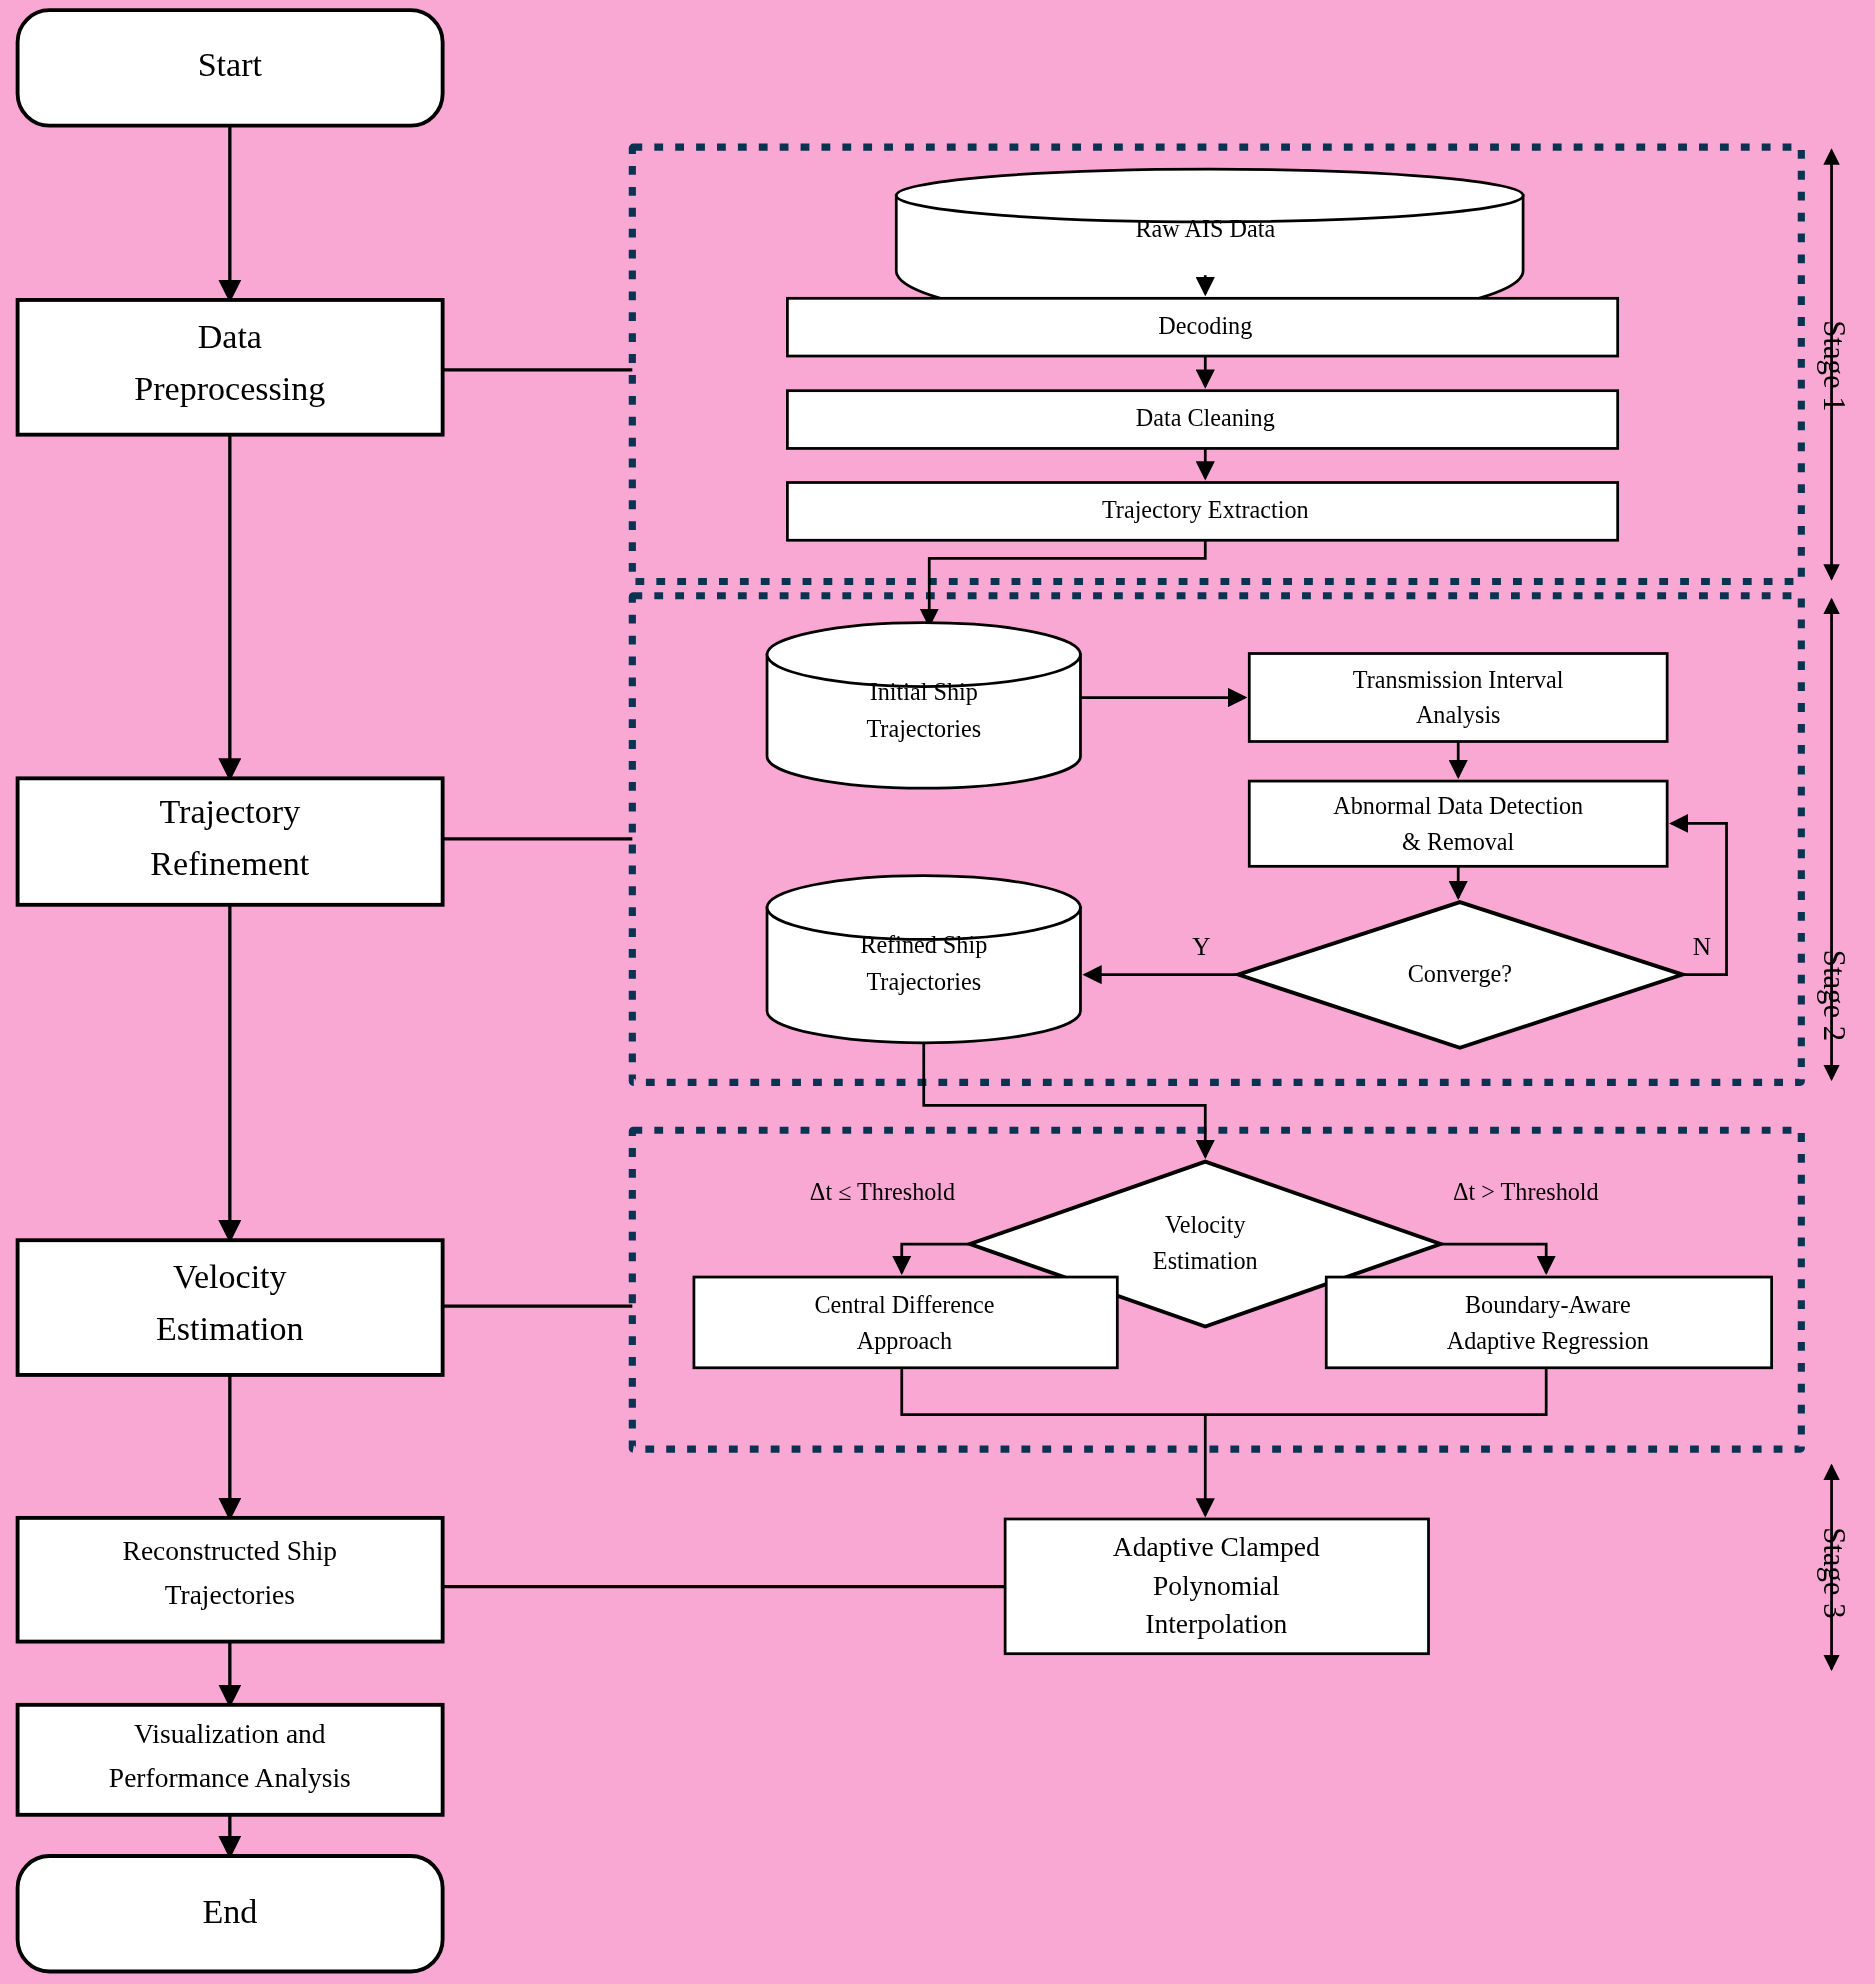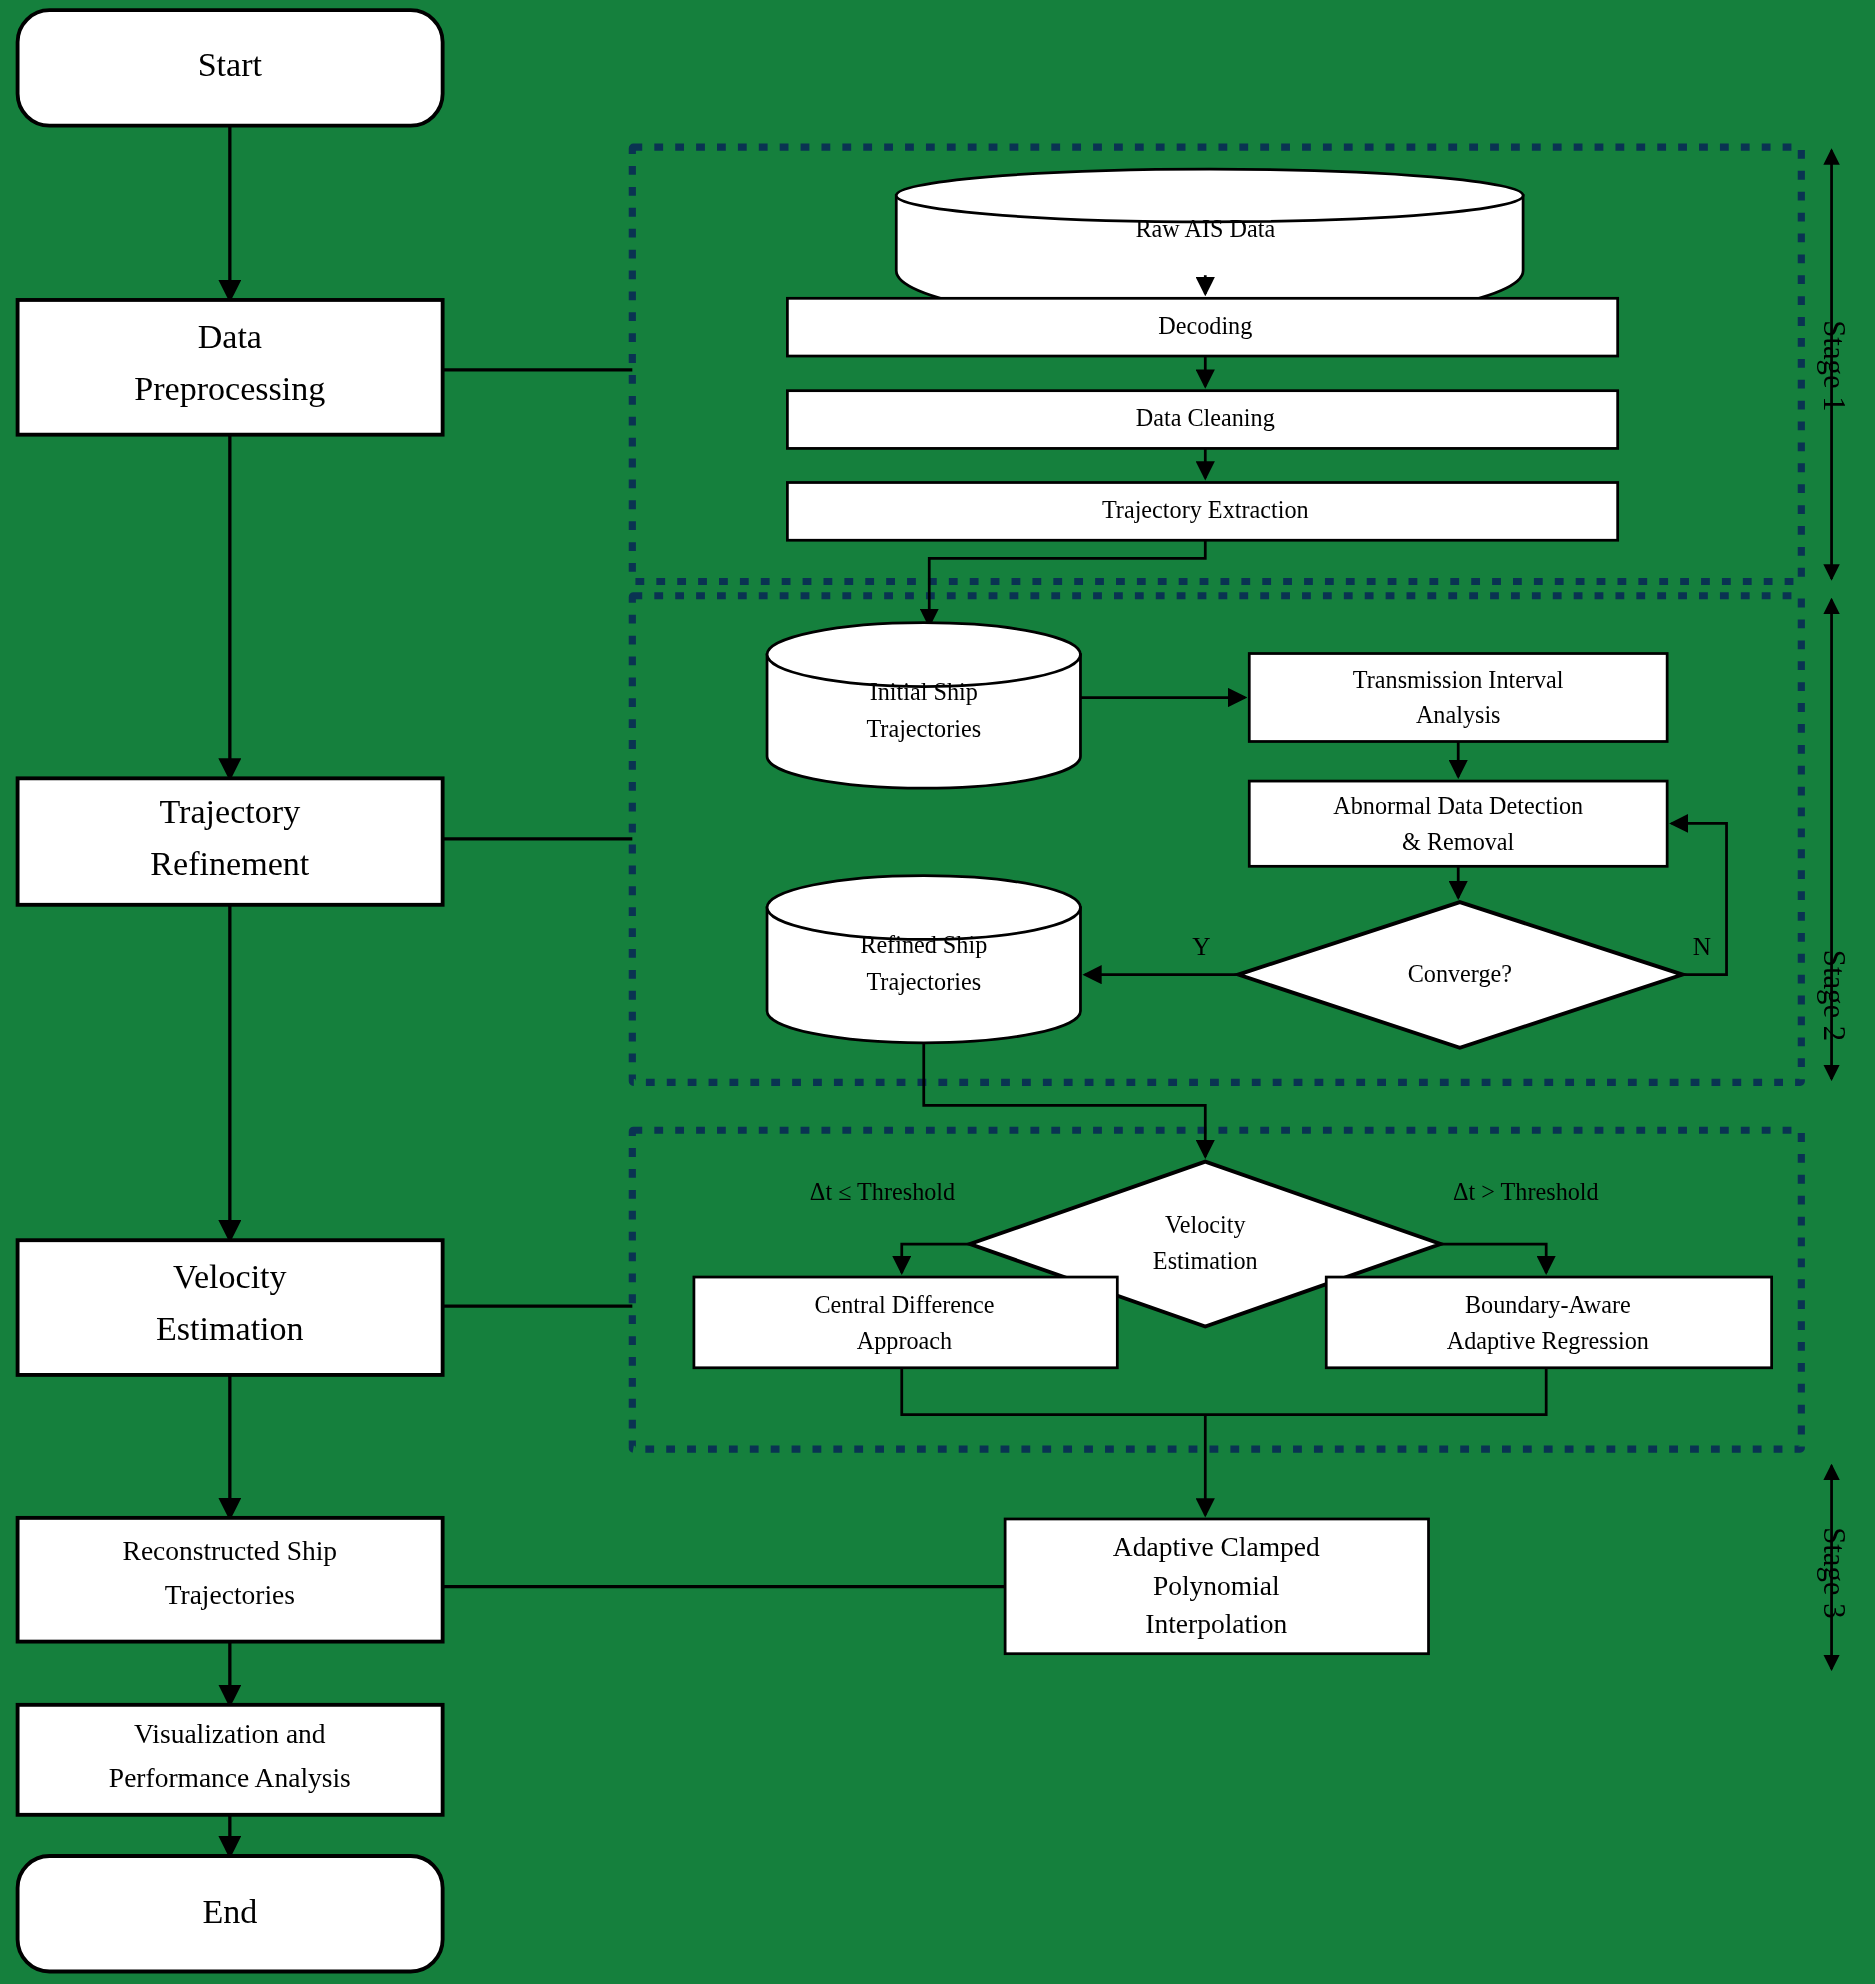--- a/index.html
+++ b/index.html
@@ -4,21 +4,21 @@
 <style>
   html, body {
     margin: 0;
     padding: 0;
     background: #ffffff;
   }
   #canvas-wrap {
     position: relative;
     width: 1875px;
     height: 1985px;
-    background: #15803d;
+    background: #f9a8d4;
     font-family: "Liberation Serif", "DejaVu Serif", serif;
   }
   svg.flow {
     position: absolute;
     top: 0; left: 0;
     width: 1875px;
     height: 1985px;
     overflow: visible;
   }
   .node-shape {

